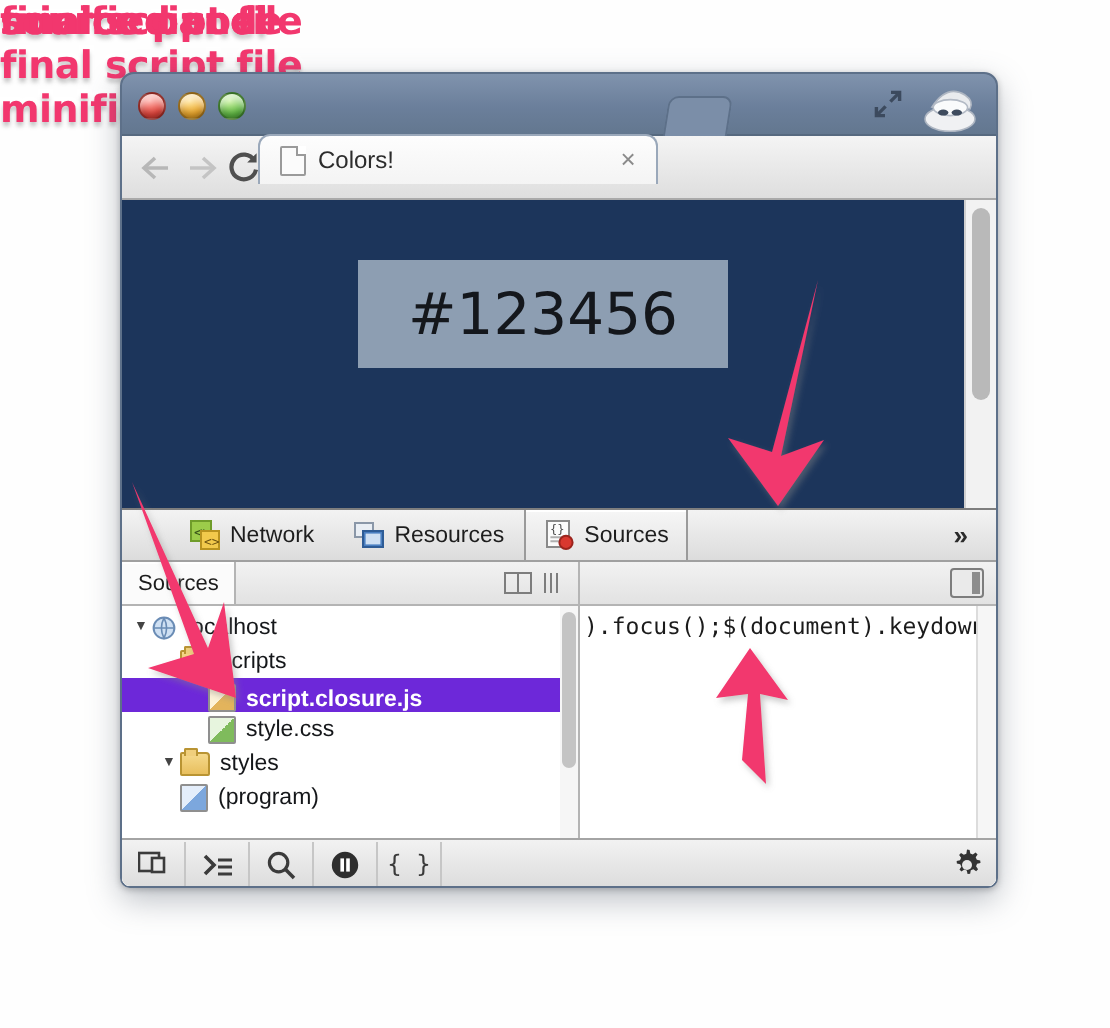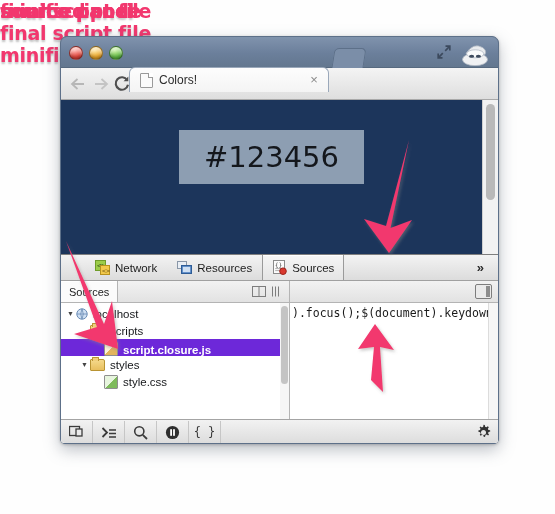--- a/index.html
+++ b/index.html
@@ -481,32 +481,37 @@
               <span class="folder-ic"></span>
               <span>scripts</span>
             </div>
 
             <div class="tree-row selected" style="padding-left:32px">
               <span class="tw"></span>
               <span class="file-ic js"></span>
               <span>script.closure.js</span>
             </div>
 
+            <div class="tree-row" style="padding-left:32px">
+              <span class="tw"></span>
+              <span class="file-ic css"></span>
+              <span>style.css</span>
+            </div>
+
             <div class="tree-row" style="padding-left:18px">
               <span class="tw">▼</span>
               <span class="folder-ic"></span>
               <span>styles</span>
             </div>
 
-            <div class="tree-row" style="padding-left:32px">
+            <div class="tree-row" style="padding-left:18px">
               <span class="tw"></span>
-              <span class="file-ic css"></span>
-              <span>style.css</span>
-            </div>
-
+              <span class="file-ic doc"></span>
+              <span>(program)</span>
+            </div>
 
             <div id="tree-scroll">
               <div class="thumb"></div>
             </div>
           </div>
         </div>
 
         <div id="dt-right">
           <div id="editor-bar">
             <div id="sidebar-toggle"></div>

